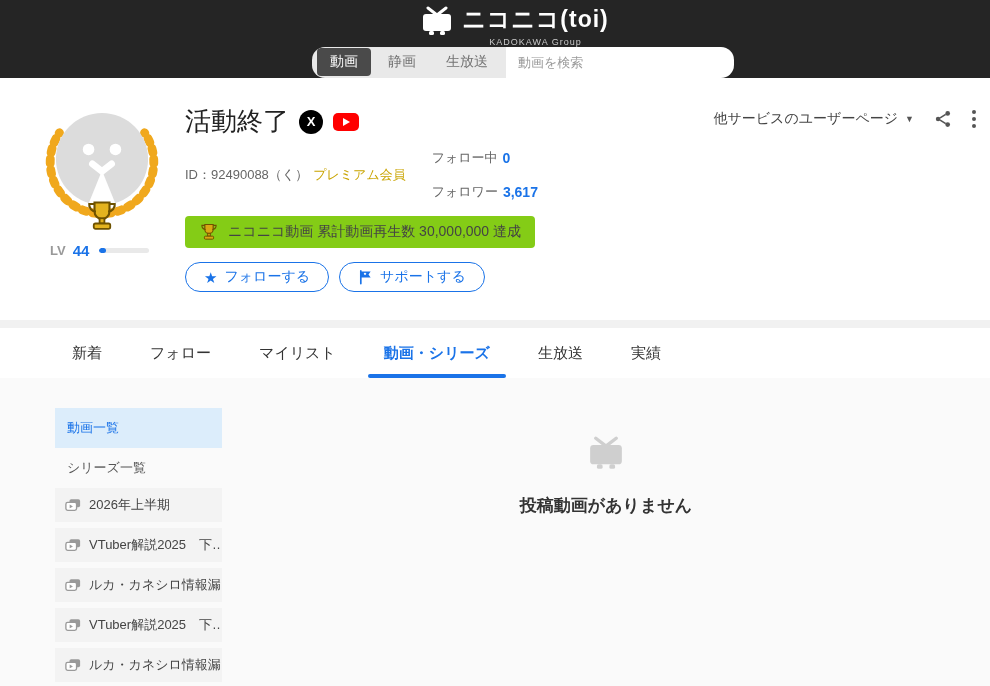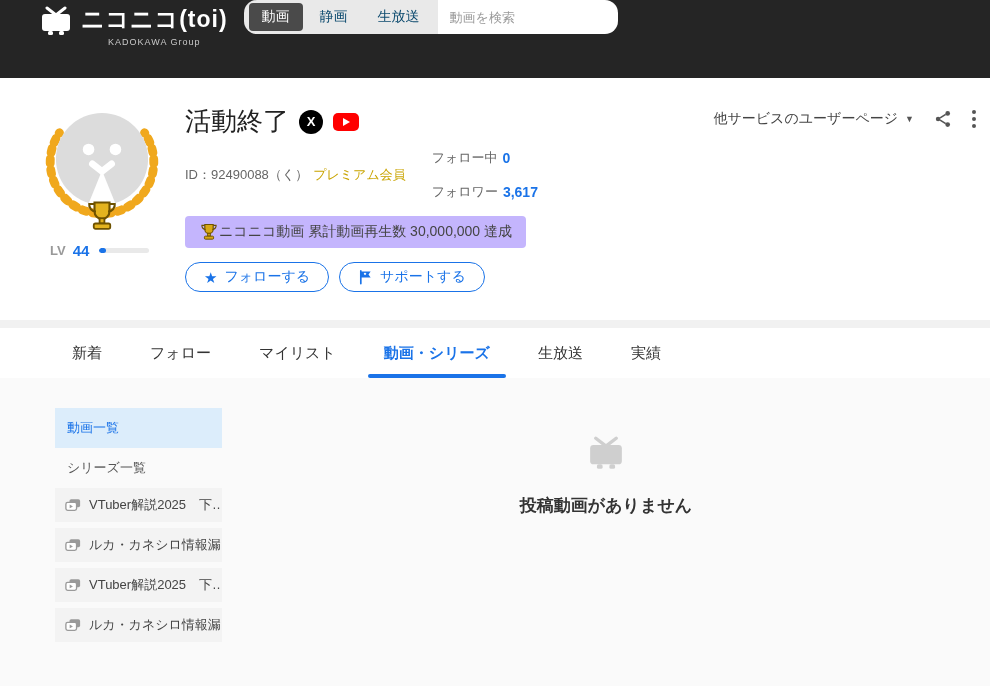--- a/index.html
+++ b/index.html
@@ -1,28 +1,28 @@
 <!DOCTYPE html>
 <html><head>
 <meta charset="utf-8">
 <style>
   * { margin:0; padding:0; box-sizing:border-box; }
   html,body { width:990px; height:686px; overflow:hidden; background:#fff;
     font-family:"Liberation Sans","DejaVu Sans",sans-serif; }
 
   
-  .header { height:78px; background:#252525; display:flex; align-items:flex-start; padding-left:40px; }
+  .header { height:78px; background:#252525; display:flex; align-items:center; padding-left:40px;flex-direction:column; }
   .logo { display:flex; align-items:flex-start; gap:9px; cursor:pointer; }
   .logo-tv { margin-top:6px; }
   .logo-col { display:flex; flex-direction:column; align-items:center; }
   .logo-text { color:#fff; font-size:23px; font-weight:bold; letter-spacing:1px; line-height:1.2; margin-top:6px; }
   .logo-sub { color:#c9c9c9; font-size:9px; letter-spacing:1px; margin-top:3px; }
-  .search-box { margin-left:16px; display:flex; height:34px; border-radius:13px; overflow:hidden; width:374px; }
+  .search-box { margin-left:16px; display:flex; height:34px; border-radius:13px; overflow:hidden; width:422px; }
   .seg { background:#e9e9e9; display:flex; align-items:center; padding:0 5px; gap:4px; }
-  .seg-item { font-size:14px; color:#0c4a6e; padding:5px 13px; border-radius:4px; cursor:pointer; white-space:nowrap; }
+  .seg-item { font-size:14px; color:#737373; padding:5px 13px; border-radius:4px; cursor:pointer; white-space:nowrap; }
   .seg-item.active { background:#4a4a4a; color:#fff; }
   .search-area { background:#fff; flex:1; display:flex; align-items:center; padding:0 10px 0 12px; }
   .search-input { border:none; outline:none; flex:1; font-size:13px; color:#333; min-width:0; background:transparent; }
   .search-input::placeholder { color:#999; }
 
   
   .profile { position:relative; height:242px; padding:26px 40px 0 40px; background:#fff; }
   .avatar-col { position:absolute; left:40px; top:18px; width:124px; }
   .avatar-wrap { position:relative; width:124px; height:140px; }
   .wreath { position:absolute; left:0; top:0; }
@@ -42,21 +42,21 @@
   .yt-icon { width:26px; height:18px; background:#f00; border-radius:5px; display:flex;
     align-items:center; justify-content:center; cursor:pointer; }
   .yt-play { width:0; height:0; border-left:7px solid #fff; border-top:4.5px solid transparent; border-bottom:4.5px solid transparent; }
 
   .id-row { margin-top:10px; font-size:13px; color:#666; display:flex; align-items:center; }
   .premium { color:#c9a400; margin-left:5px; cursor:pointer; }
   .counts { margin-left:26px; display:flex; gap:16px;flex-direction:column; }
   .count-group { display:flex; align-items:center; gap:5px; cursor:pointer; }
   .count-num { color:#1a73e8; font-weight:bold; font-size:14px; }
 
-  .ach { margin-top:15px; display:inline-flex; align-items:center; background:#c4b5fd;
+  .ach { margin-top:15px; display:inline-flex; align-items:center; gap:9px; background:#84cc16;
     border-radius:4px; padding:6px 14px; font-size:14px; color:#444; }
 
   .btn-row { margin-top:14px; display:flex; gap:10px; }
   .pill { display:inline-flex; align-items:center; gap:7px; border:1px solid #1a73e8; color:#1a73e8;
     border-radius:16px; padding:5px 18px; font-size:14px; background:#fff; cursor:pointer; }
   .star { font-size:15px; line-height:1; }
 
   .right-controls { position:absolute; top:32px; right:14px; display:flex; align-items:center; gap:20px; }
   .svc { font-size:14px; color:#444; display:flex; align-items:center; gap:7px; cursor:pointer; }
   .caret { font-size:9px; color:#555; }
@@ -239,20 +239,28 @@
   <div class="sidebar">
     <div class="side-item active">動画一覧</div>
     <div class="side-item">シリーズ一覧</div>
 
     <div class="series-item">
       <svg width="16" height="15" viewBox="0 0 18 16">
         <rect x="5" y="1" width="12" height="9" rx="2" fill="#9a9a9a"></rect>
         <rect x="1" y="4.5" width="12" height="9" rx="2" fill="#fff" stroke="#9a9a9a" stroke-width="1.5"></rect>
         <path d="M5.3 7 l3.6 2 -3.6 2 z" fill="#9a9a9a"></path>
       </svg>
+      <span>2026年上半期</span>
+    </div>
+    <div class="series-item">
+      <svg width="16" height="15" viewBox="0 0 18 16">
+        <rect x="5" y="1" width="12" height="9" rx="2" fill="#9a9a9a"></rect>
+        <rect x="1" y="4.5" width="12" height="9" rx="2" fill="#fff" stroke="#9a9a9a" stroke-width="1.5"></rect>
+        <path d="M5.3 7 l3.6 2 -3.6 2 z" fill="#9a9a9a"></path>
+      </svg>
       <span>VTuber解説2025　下…</span>
     </div>
     <div class="series-item">
       <svg width="16" height="15" viewBox="0 0 18 16">
         <rect x="5" y="1" width="12" height="9" rx="2" fill="#9a9a9a"></rect>
         <rect x="1" y="4.5" width="12" height="9" rx="2" fill="#fff" stroke="#9a9a9a" stroke-width="1.5"></rect>
         <path d="M5.3 7 l3.6 2 -3.6 2 z" fill="#9a9a9a"></path>
       </svg>
       <span>ルカ・カネシロ情報漏…</span>
     </div>

